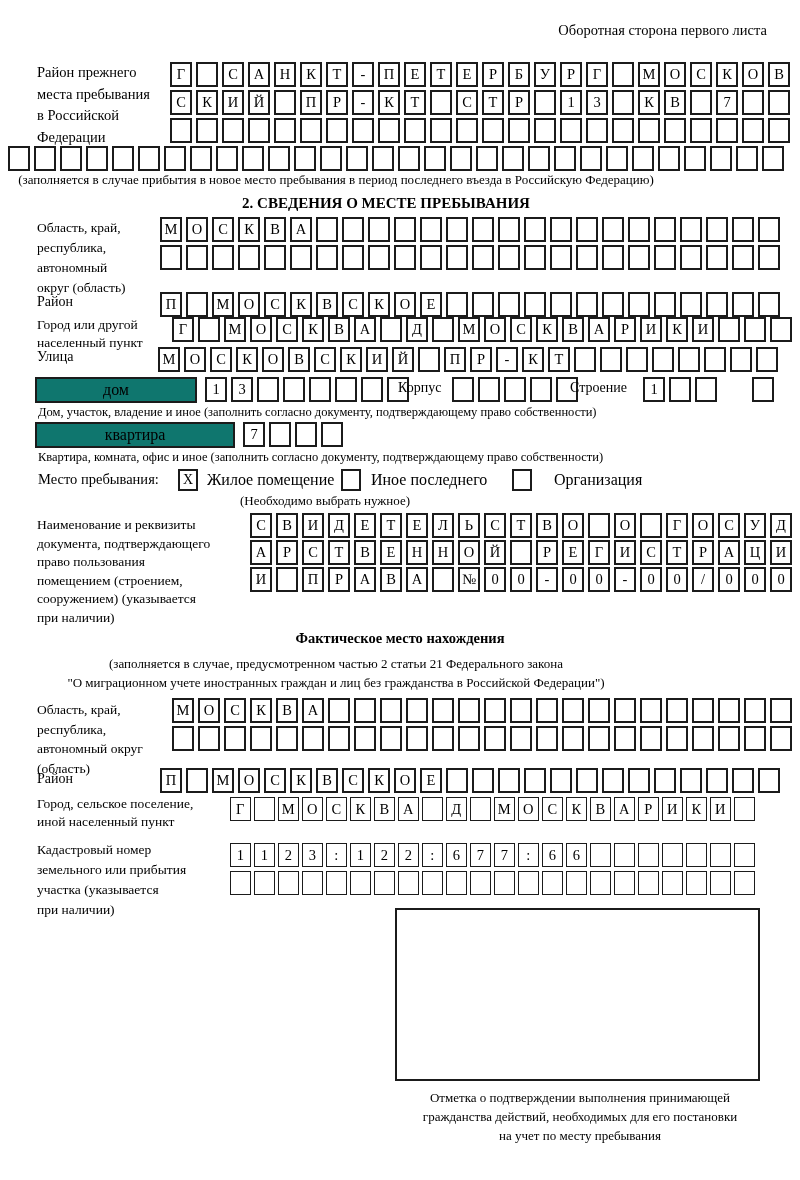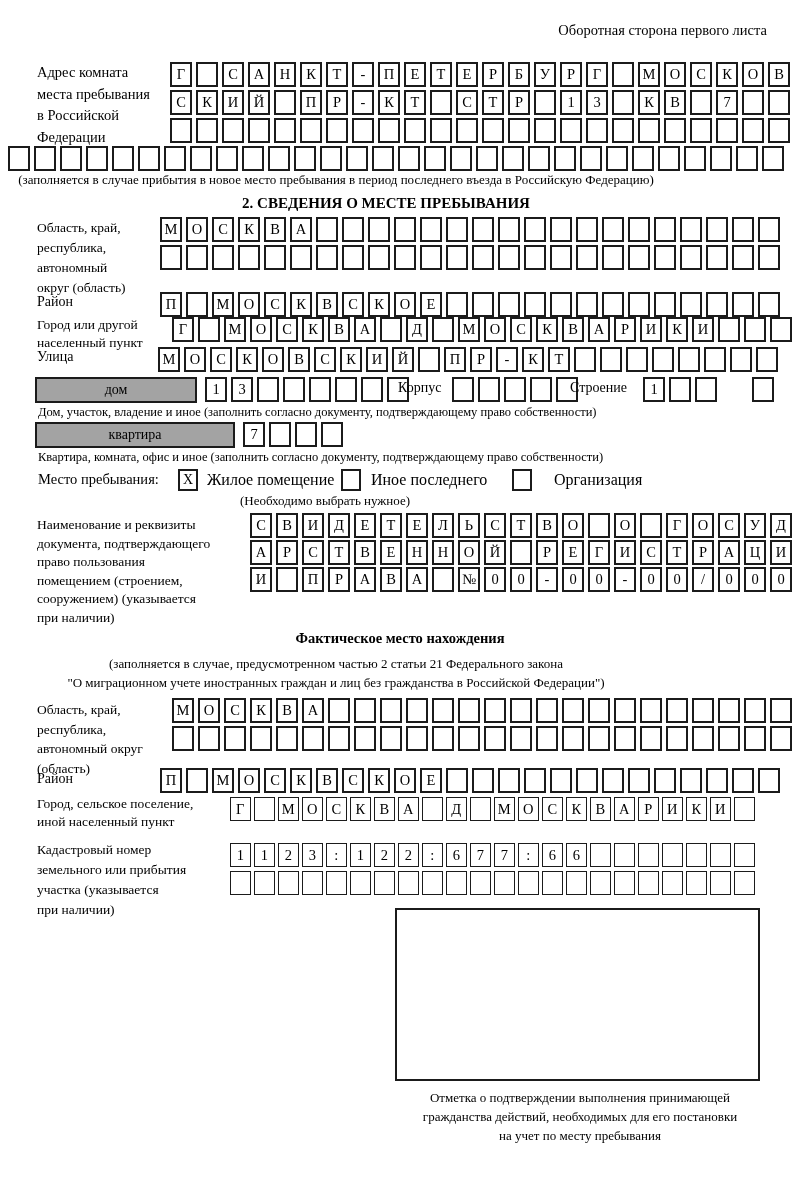--- a/index.html
+++ b/index.html
@@ -12,36 +12,36 @@
          margin-right:4px; display:flex; align-items:center; justify-content:center;
          font-size:14.5px; line-height:1; background:#fff; }
   .cells.slim .cell{ width:20.5px; height:24px; margin-right:3.5px; border-width:1.8px; }
   .lbl{ font-size:13.5px; line-height:20px; }
   .hdr{ font-size:14.5px; }
   .h1{ left:0; width:772px; text-align:center; font-weight:bold; font-size:15px; }
   .h2{ left:0; width:800px; text-align:center; font-weight:bold; font-size:14.5px; }
   .note{ left:0; width:672px; text-align:center; font-size:13px; }
   .cap{ font-size:12.5px; }
   .wbox{ box-sizing:border-box; border:2px solid var(--ink); display:flex; align-items:center;
-         justify-content:center; font-size:14px; background:#a3a3a3; }
+         justify-content:center; font-size:16px; background:#0f766e; }
   .chk{ box-sizing:border-box; width:20px; height:22px; border:2px solid var(--ink); display:flex;
         align-items:center; justify-content:center; font-size:14px; background:#fff; }
   .opt-lbl{ font-size:16px; }
   .stamp{ box-sizing:border-box; border:2px solid var(--ink); background:#fff; }
   .foot{ text-align:center; font-size:13px; line-height:19px; }
 </style>
 </head>
 <body>
 
 <div class="page">
 
   <div class="abs hdr" style="right:33px; top:22px;">Оборотная сторона первого листа</div>
 
   <div class="abs" style="left:37px; top:62px; font-size:14.5px; line-height:21.5px;">
-      <div>Адрес комната</div>
+      <div>Район прежнего</div>
       <div>места пребывания</div>
       <div>в Российской</div>
       <div>Федерации</div>
     </div>
   <div class="abs cells" style="left:170px; top:62px;">
       <div class="cell">Г</div>
       <div class="cell"></div>
       <div class="cell">С</div>
       <div class="cell">А</div>
       <div class="cell">Н</div>

